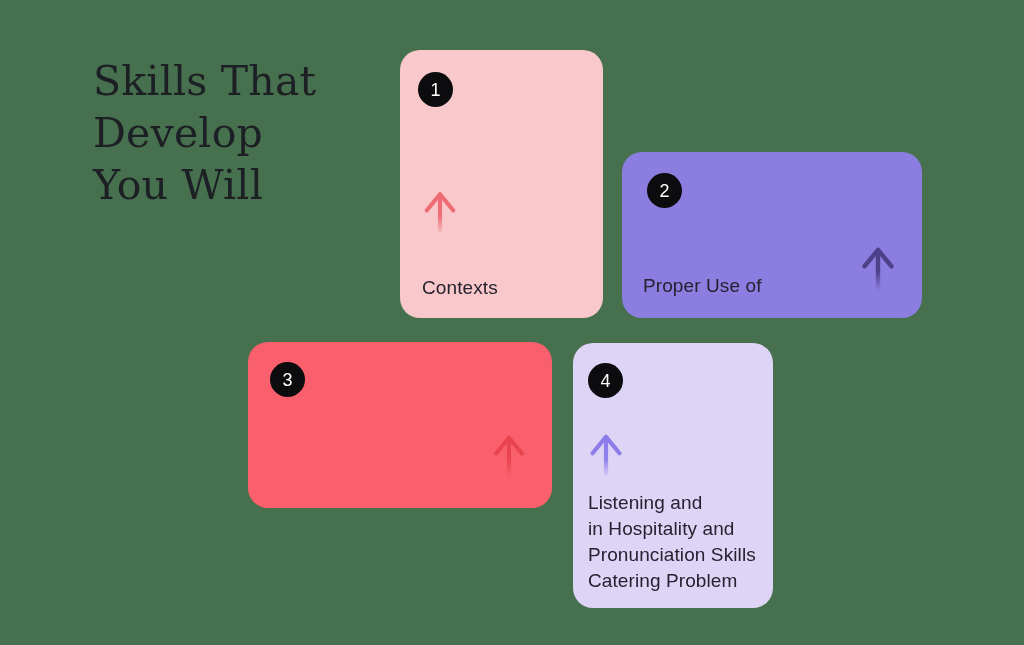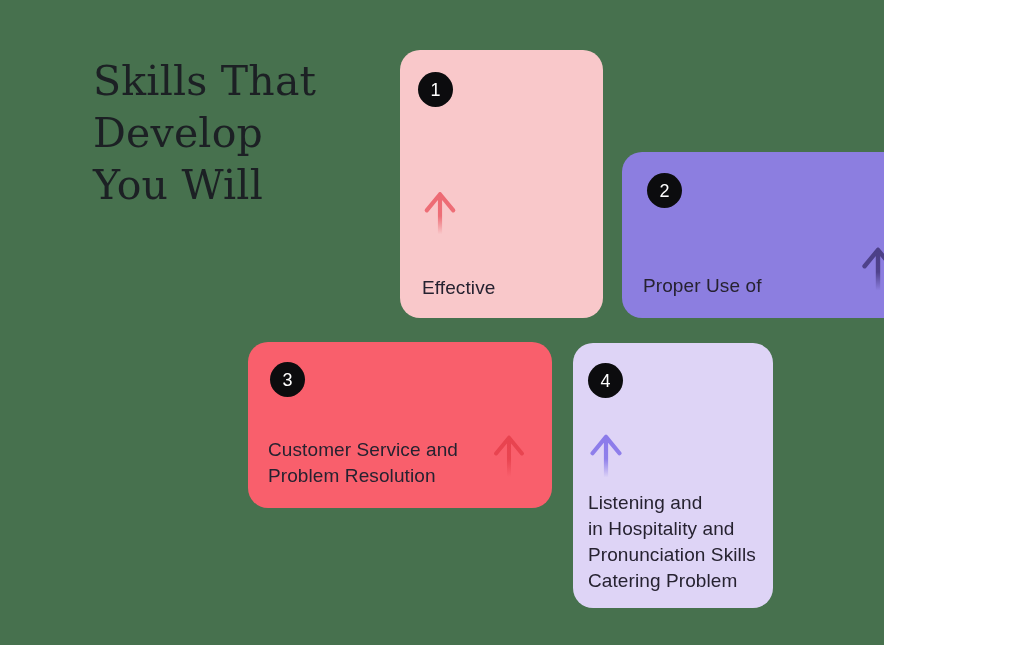--- a/index.html
+++ b/index.html
@@ -1,19 +1,19 @@
 <!DOCTYPE html>
 <html><head>
 <meta charset="utf-8">
 <style>
   html,body{margin:0;padding:0;}
   body{font-family:"Liberation Sans",sans-serif;}
   #stage{
     position:relative;
-    width:884px;height:645px;
+    width:1024px;height:645px;
     overflow:hidden;
     background:#47714E;
   }
   
   .title{
     position:absolute;left:93px;top:55px;
     font-family:"DejaVu Serif","Liberation Serif",serif;
     font-size:41px;line-height:52px;
     color:#1C2024;
     letter-spacing:0.2px;
@@ -80,21 +80,21 @@
       <defs>
         <linearGradient id="g0" x1="0" y1="0" x2="0" y2="1">
           <stop offset="0" stop-color="currentColor" stop-opacity="1"></stop>
           <stop offset="0.5" stop-color="currentColor" stop-opacity="0.95"></stop>
           <stop offset="0.92" stop-color="currentColor" stop-opacity="0"></stop>
         </linearGradient>
       </defs>
       <path d="M19 3 L5 20 M19 3 L33 20 M19 3 V49" fill="none" stroke="url(#g0)" stroke-width="4.4" stroke-linecap="round" stroke-linejoin="round"></path>
     </svg>
     <div class="label">
-      <div>Effective</div>
+      <div>Contexts</div>
     </div>
   </div>
 
   <div class="card card2" style="background-color: rgb(140, 126, 224);">
     <div class="badge">
       <span>2</span>
     </div>
     <svg class="arrow" width="40" height="50" viewBox="0 0 38 52" style="color: rgb(76, 63, 135);">
       <defs>
         <linearGradient id="g1" x1="0" y1="0" x2="0" y2="1">
@@ -117,24 +117,20 @@
     <svg class="arrow" width="40" height="48" viewBox="0 0 38 52" style="color: rgb(232, 67, 79);">
       <defs>
         <linearGradient id="g2" x1="0" y1="0" x2="0" y2="1">
           <stop offset="0" stop-color="currentColor" stop-opacity="1"></stop>
           <stop offset="0.5" stop-color="currentColor" stop-opacity="0.95"></stop>
           <stop offset="0.92" stop-color="currentColor" stop-opacity="0"></stop>
         </linearGradient>
       </defs>
       <path d="M19 3 L5 20 M19 3 L33 20 M19 3 V49" fill="none" stroke="url(#g2)" stroke-width="4.4" stroke-linecap="round" stroke-linejoin="round"></path>
     </svg>
-    <div class="label">
-      <div>Customer Service and</div>
-      <div>Problem Resolution</div>
-    </div>
   </div>
 
   <div class="card card4" style="background-color: rgb(222, 212, 246);">
     <div class="badge">
       <span>4</span>
     </div>
     <svg class="arrow" width="38" height="50" viewBox="0 0 38 52" style="color: rgb(139, 123, 234);">
       <defs>
         <linearGradient id="g3" x1="0" y1="0" x2="0" y2="1">
           <stop offset="0" stop-color="currentColor" stop-opacity="1"></stop>

